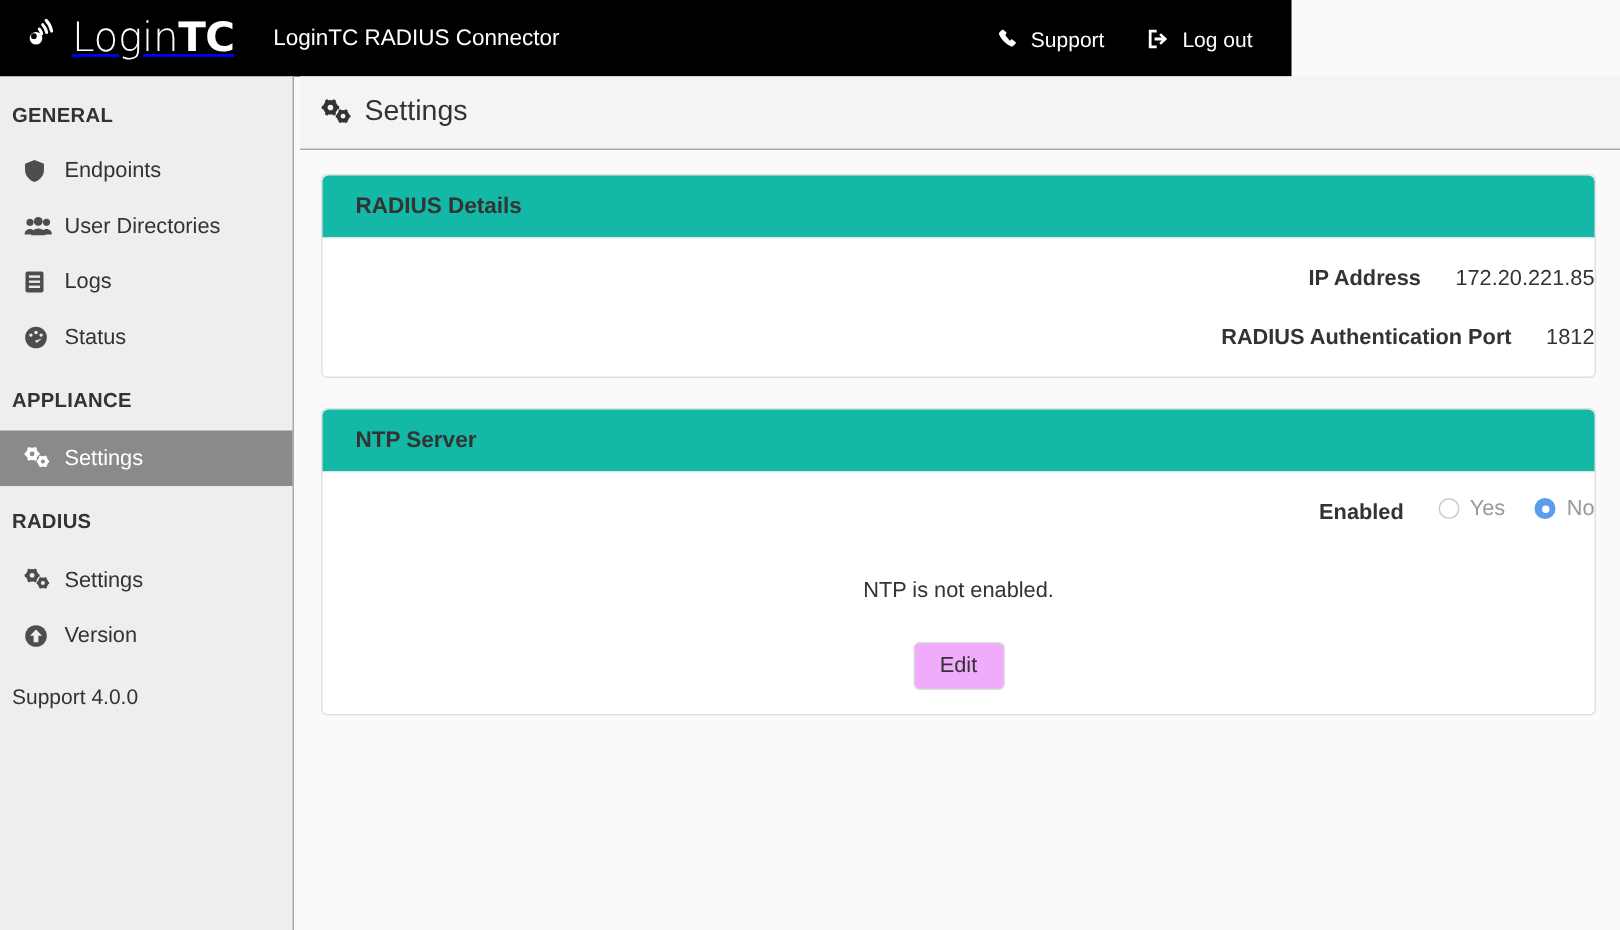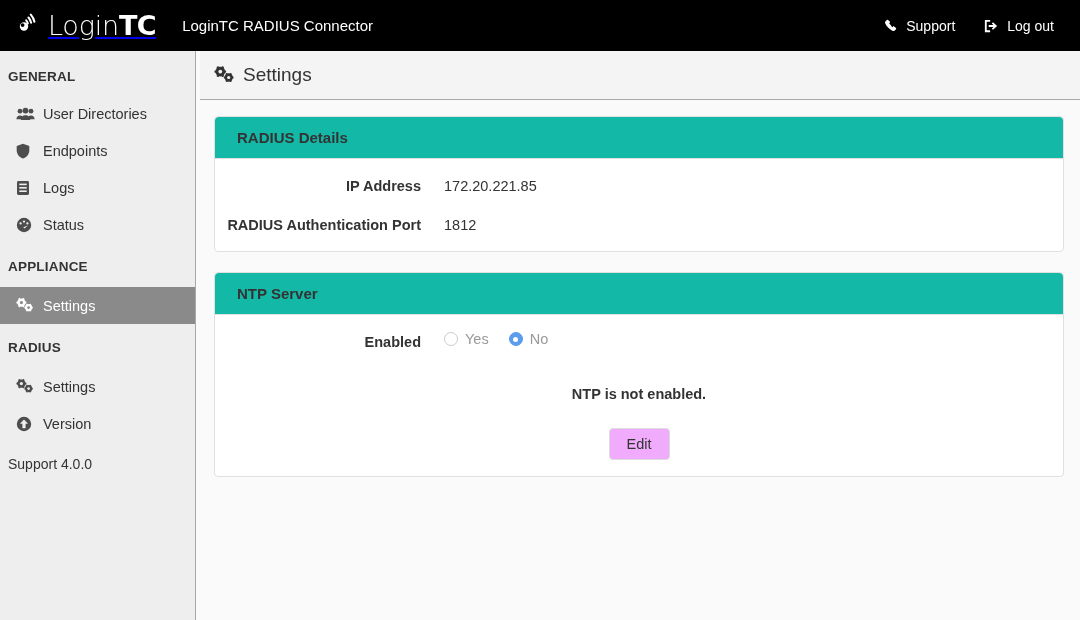--- a/index.html
+++ b/index.html
@@ -8,21 +8,21 @@
     width: 1080px; height: 620px;
     overflow: hidden;
     background: #fafafa;
     font-family: "Liberation Sans", "DejaVu Sans", sans-serif;
     -webkit-font-smoothing: antialiased;
   }
 
   
   .navbar {
     position: absolute; top: 0; left: 0;
-    width: 1080px; height: 51px;
+    width: 861px; height: 51px;
     background: #000000;
     display: flex; align-items: center;
   }
   .brand {
     display: flex; align-items: center;
     margin-left: 14px;
   }
   .brand-mark { display: block; }
   .brand-word {
     font-size: 27px; color: #ffffff;
@@ -129,20 +129,21 @@
   }
   .panel-title {
     font-size: 15px; font-weight: 700; color: #333333;
   }
   .panel-body { padding: 14px 0 16px 0; }
 
   .form-row {
     display: flex;
     align-items: flex-start;
     margin-bottom: 16px;
+    justify-content: flex-end;
   }
   .form-row:last-child { margin-bottom: 0; }
   .form-label {
     width: 206px;
     text-align: right;
     font-size: 14.5px;
     font-weight: 700;
     color: #333333;
     line-height: 19px;
     padding-top: 4px;
@@ -173,21 +174,21 @@
     content: ""; width: 5px; height: 5px; border-radius: 50%;
     background: #ffffff; display: block;
   }
   .radio-lbl {
     margin-left: 7px; font-size: 14.5px; color: #999999;
   }
 
   .notice {
     text-align: center;
     font-size: 14.5px;
-    font-weight: 700;
+    font-weight: 400;
     color: #333333;
     margin-top: 34px;
   }
   .btn-row {
     display: flex; justify-content: center;
     margin-top: 26px;
   }
   .btn {
     background: #f0abfc;
     border: 1px solid #dcdcdc;
@@ -241,39 +242,39 @@
 </div>
 
 <div class="sidebar">
 
   <div style="height:16px"></div>
   <div class="side-heading">GENERAL</div>
   <div style="height:10px"></div>
 
   <a class="side-item" href="#">
     <span class="s-ico">
+      <svg width="14" height="16" viewBox="0 0 14 16" aria-hidden="true">
+        <path d="M7 .7 .7 3.1v4.3c0 3.6 2.6 6.8 6.3 8 3.7-1.2 6.3-4.4 6.3-8V3.1z" fill="#4d4d4d"></path>
+      </svg>
+    </span>
+    <span>Endpoints</span>
+  </a>
+
+  <a class="side-item" href="#">
+    <span class="s-ico">
       <svg width="19" height="14" viewBox="0 0 20 14" aria-hidden="true">
         <circle cx="4.2" cy="4.1" r="2.5" fill="#4d4d4d"></circle>
         <circle cx="15.8" cy="4.1" r="2.5" fill="#4d4d4d"></circle>
         <circle cx="10" cy="3.4" r="3.1" fill="#4d4d4d"></circle>
         <path d="M.4 12.6c0-2.3 1.7-3.9 3.8-3.9s3.8 1.6 3.8 3.9z" fill="#4d4d4d"></path>
         <path d="M12 12.6c0-2.3 1.7-3.9 3.8-3.9s3.8 1.6 3.8 3.9z" fill="#4d4d4d"></path>
         <path d="M5 13.2c0-2.8 2.2-4.8 5-4.8s5 2 5 4.8z" fill="#4d4d4d"></path>
       </svg>
     </span>
     <span>User Directories</span>
-  </a>
-
-  <a class="side-item" href="#">
-    <span class="s-ico">
-      <svg width="14" height="16" viewBox="0 0 14 16" aria-hidden="true">
-        <path d="M7 .7 .7 3.1v4.3c0 3.6 2.6 6.8 6.3 8 3.7-1.2 6.3-4.4 6.3-8V3.1z" fill="#4d4d4d"></path>
-      </svg>
-    </span>
-    <span>Endpoints</span>
   </a>
 
   <a class="side-item" href="#">
     <span class="s-ico">
       <svg width="14" height="16" viewBox="0 0 14 16" aria-hidden="true">
         <rect x="1" y="1" width="12" height="14" rx="1.4" fill="#4d4d4d"></rect>
         <rect x="3.3" y="3.6" width="7.4" height="1.6" fill="#eeeeee"></rect>
         <rect x="3.3" y="7" width="7.4" height="1.6" fill="#eeeeee"></rect>
         <rect x="3.3" y="10.4" width="7.4" height="1.6" fill="#eeeeee"></rect>
       </svg>

